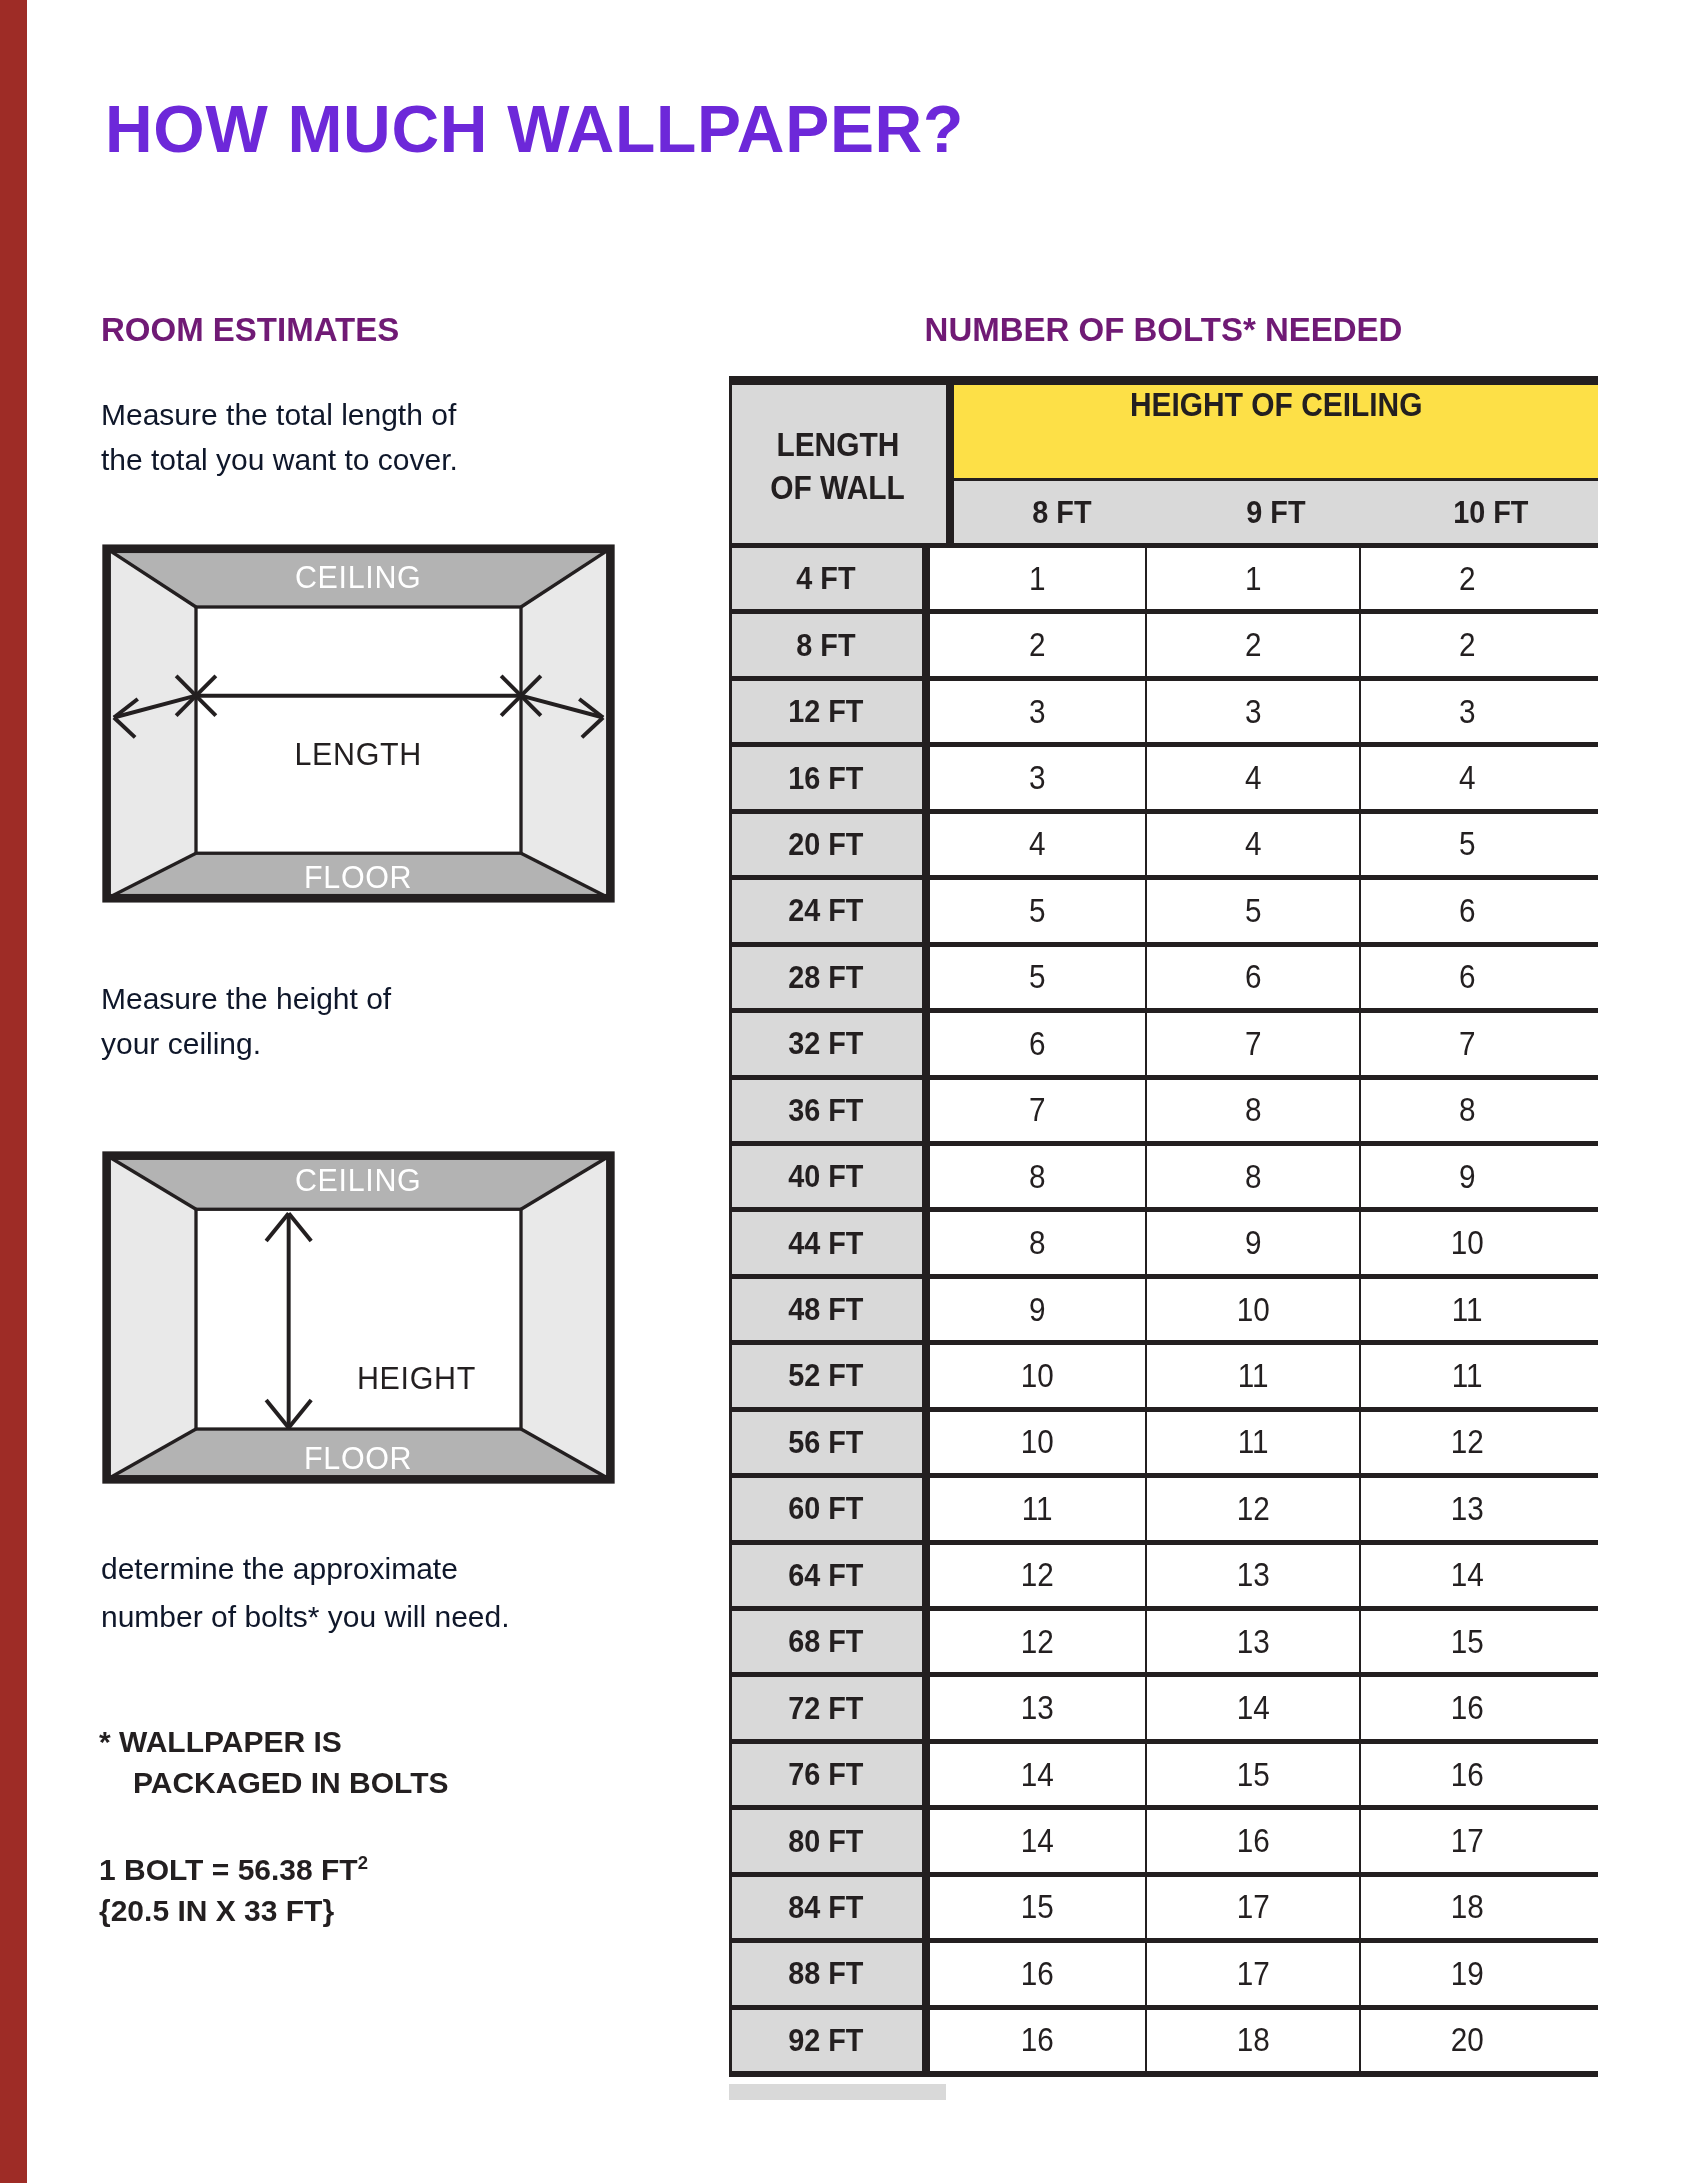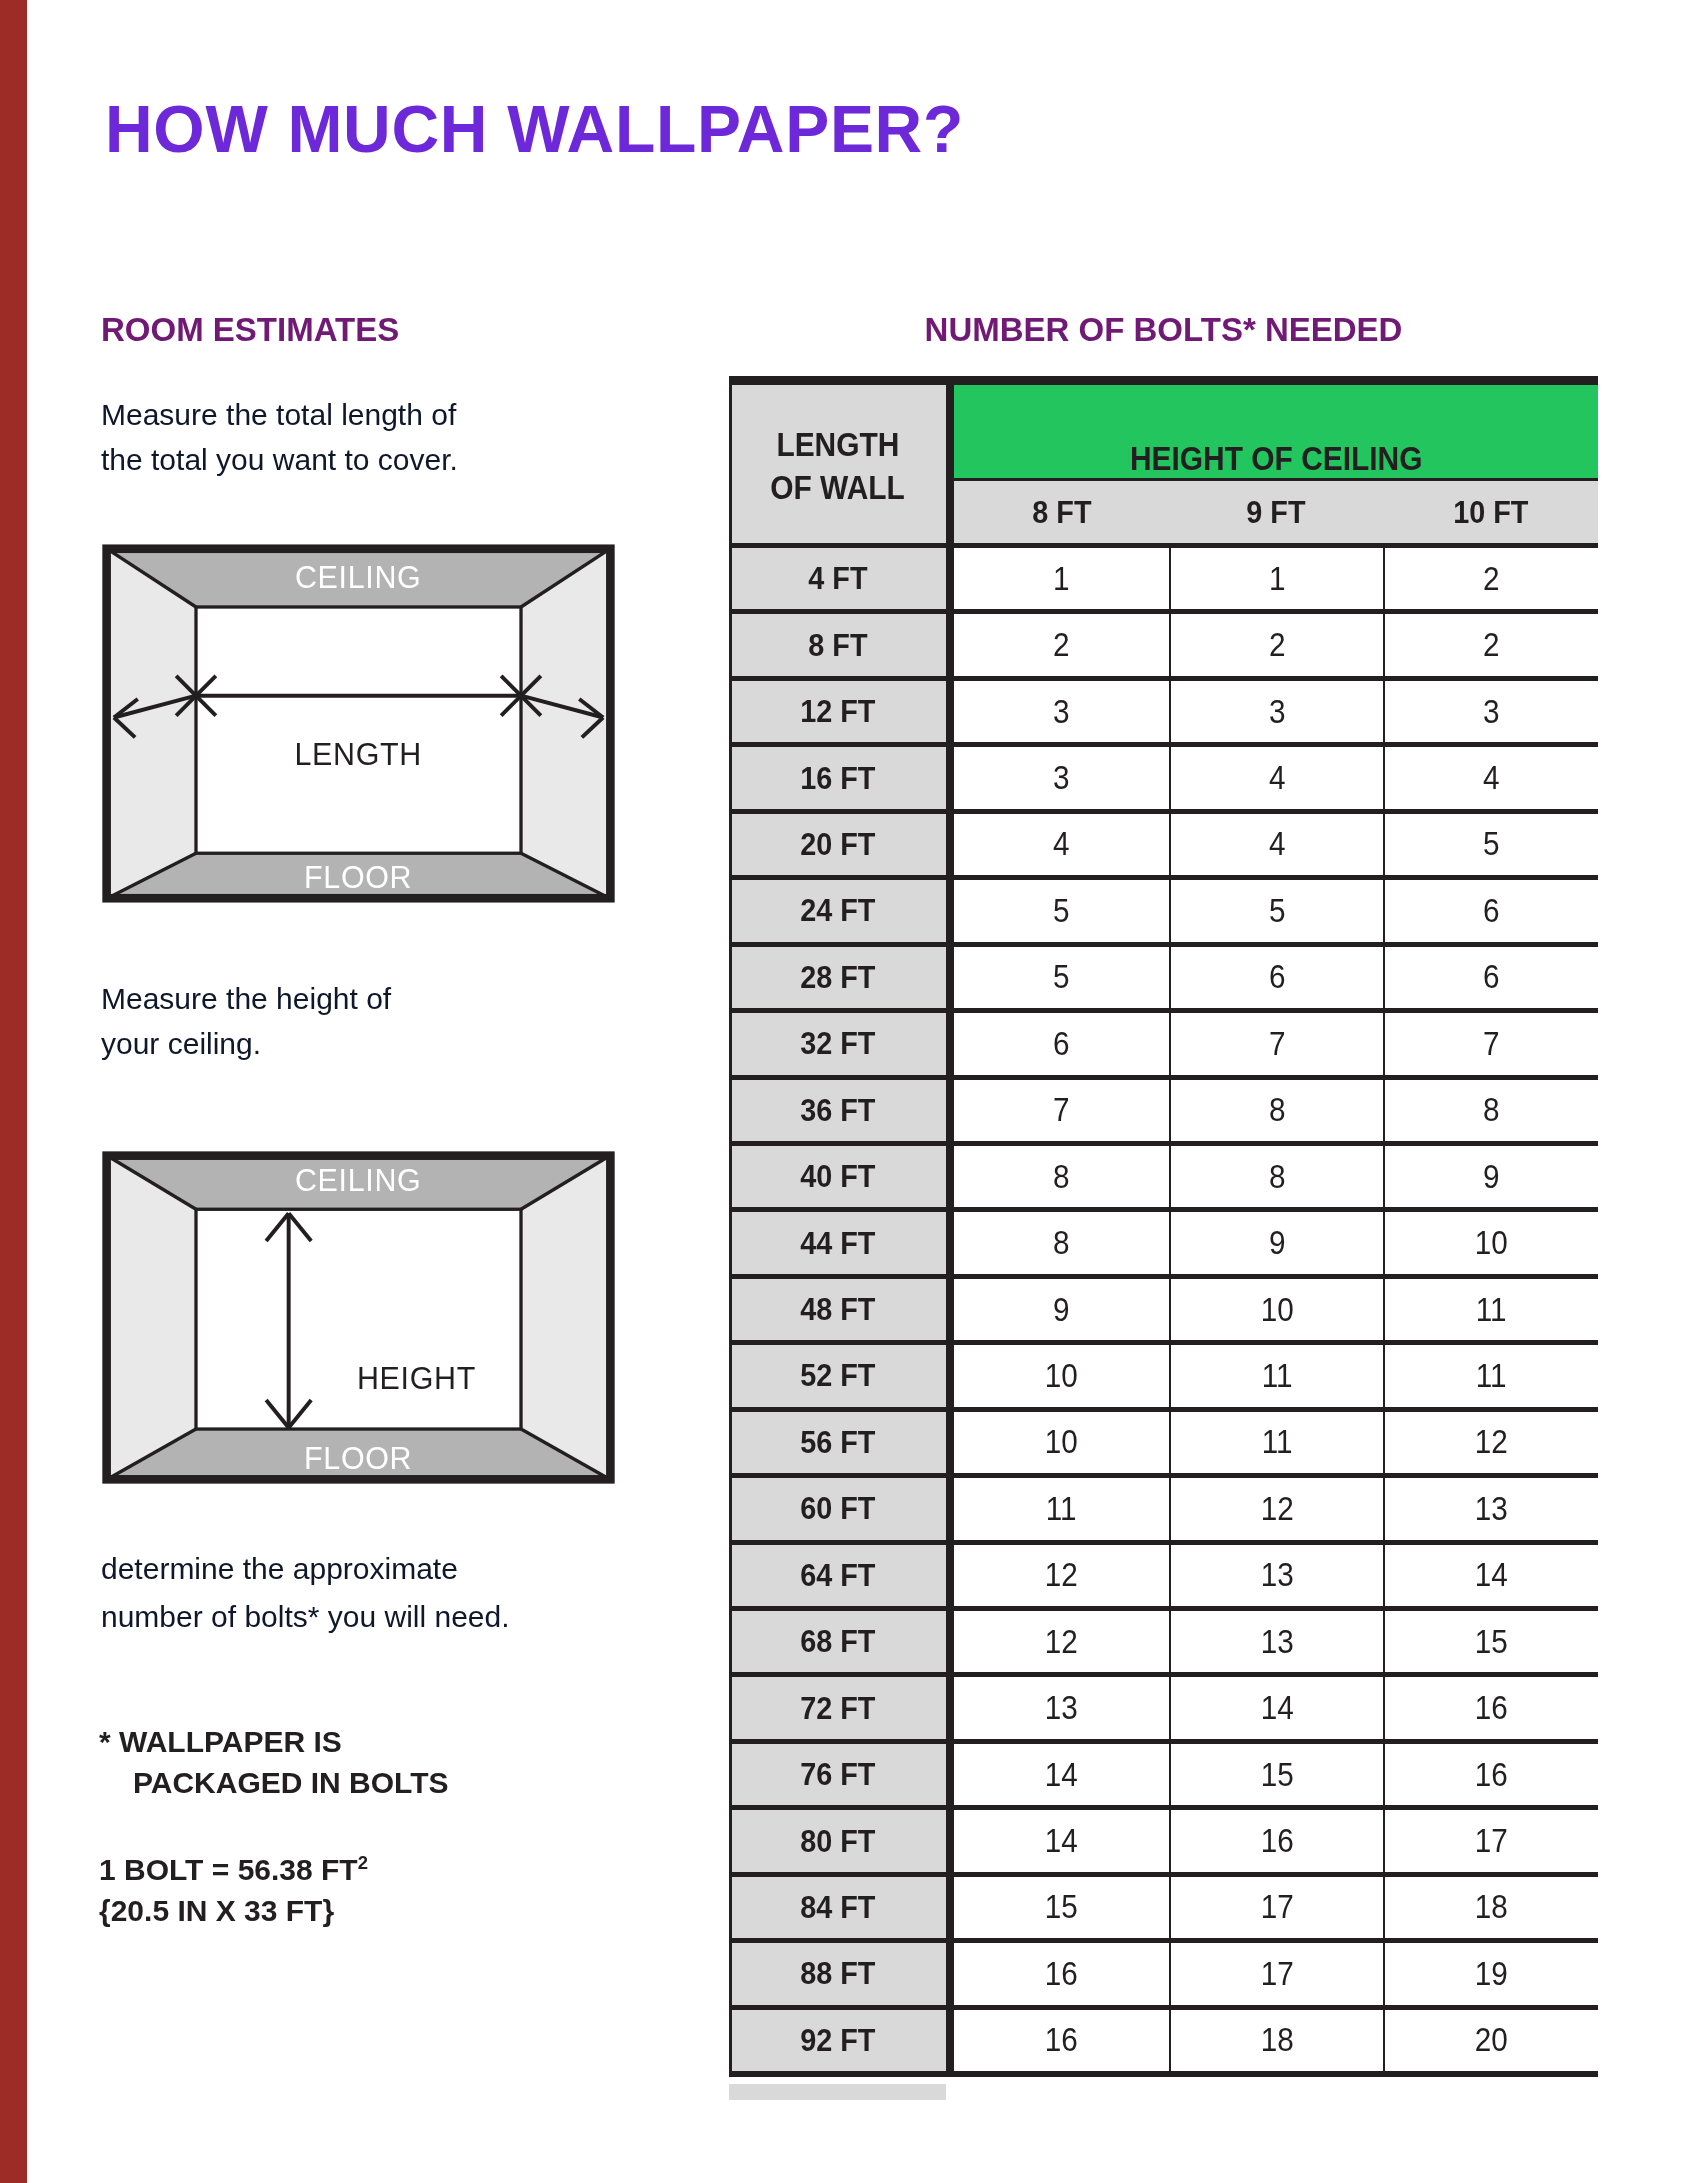--- a/index.html
+++ b/index.html
@@ -46,34 +46,34 @@
   .black { background:#231f20; }
   #tbl-topbar   { position:absolute; left:0; top:0; width:869px; height:8.6px; }
   #tbl-leftline { position:absolute; left:0; top:8.6px; width:2.6px; height:1692px; z-index:5; }
   #col1-header {
     position:absolute; left:0; top:8.6px; width:225px; height:163px; background:#d9d9d9;
     border-right:8px solid #231f20; display:flex; flex-direction:column;
     align-items:center; justify-content:center; gap:4px;
   }
   .hdr-txt { font-size:34px; font-weight:bold; display:inline-block; transform:scaleX(.88); white-space:nowrap; }
   #group-header {
-    position:absolute; left:225px; top:8.6px; width:644px; height:93px; background:#22c55e;
-    display:flex; align-items:flex-end; justify-content:center;
+    position:absolute; left:225px; top:8.6px; width:644px; height:93px; background:#fde047;
+    display:flex; align-items:flex-start; justify-content:center;
   }
   #group-underline { position:absolute; left:225px; top:102px; width:644px; height:2.6px; }
   #sub-header { position:absolute; left:225px; top:105px; width:644px; height:62px; background:#d9d9d9; display:flex; }
   #sub-header .sub-col { display:flex; align-items:center; justify-content:center; font-size:32px; font-weight:bold; }
   #sub-header .c1 { width:215px; } #sub-header .c2 { width:214px; } #sub-header .c3 { width:215px; }
   #hdr-bottomline { position:absolute; left:0; top:167px; width:869px; height:5.3px; }
 
   #rows-host { position:absolute; left:0; top:172px; width:869px; height:1529px; display:flex; flex-direction:column; }
   .t-row { display:flex; flex:1; border-bottom:5.3px solid #231f20; }
   .t-row:last-child { border-bottom:6.6px solid #231f20; }
   .t-label {
-    width:225px; background:#d9d9d9; border-right:8px solid #231f20;
+    width:201px; background:#d9d9d9; border-right:8px solid #231f20;
     display:flex; align-items:center; justify-content:center;
     font-size:32px; font-weight:bold;
   }
   .t-cell {
     display:flex; align-items:center; justify-content:center;
     font-size:33px; background:#ffffff;
   }
   .t-c1 { width:215px; }
   .t-c2 { width:214px; border-left:2.6px solid #231f20; }
   .t-c3 { width:215px; border-left:2.6px solid #231f20; }

